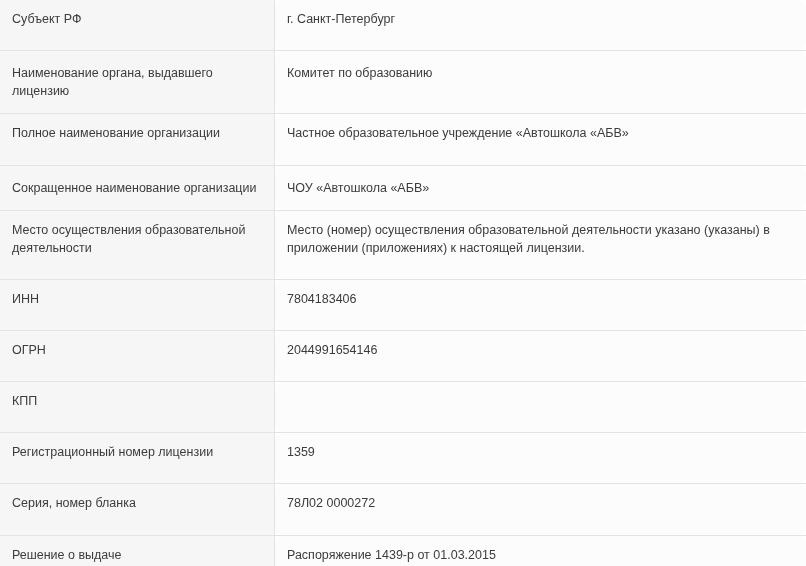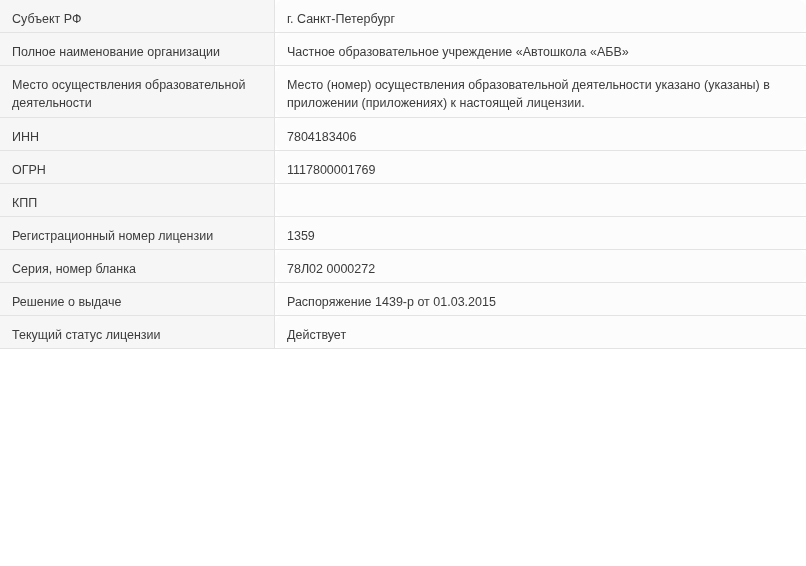--- a/index.html
+++ b/index.html
@@ -23,21 +23,21 @@
   }
   table.license-table {
     width: 806px;
     border-collapse: collapse;
     table-layout: fixed;
   }
   table.license-table tr {
     border-bottom: 1px solid #e3e3e3;
   }
   table.license-table td {
-    padding: 10px 12px 4px 12px;
+    padding: 10px 12px 22px 12px;
     vertical-align: top;
     line-height: 1.45;
     border-right: 1px solid #e3e3e3;
   }
   table.license-table td.value {
     border-right: none;
   }
   td.label {
     width: 250px;
     background: #f6f6f6;
@@ -60,41 +60,49 @@
 <div class="page">
 
   <table class="license-table">
     <tbody>
 
       <tr>
         <td class="label">Субъект РФ</td>
         <td class="value">г. Санкт-Петербург</td>
       </tr>
 
+      <tr class="tall">
+        <td class="label">Наименование органа, выдавшего лицензию</td>
+        <td class="value">Комитет по образованию</td>
+      </tr>
 
       <tr>
         <td class="label">Полное наименование организации</td>
         <td class="value">Частное образовательное учреждение «Автошкола «АБВ»</td>
       </tr>
 
+      <tr class="tall">
+        <td class="label">Сокращенное наименование организации</td>
+        <td class="value">ЧОУ «Автошкола «АБВ»</td>
+      </tr>
 
 
       <tr>
         <td class="label">Место осуществления образовательной деятельности</td>
         <td class="value">Место (номер) осуществления образовательной деятельности указано (указаны) в приложении (приложениях) к настоящей лицензии.</td>
       </tr>
 
       <tr>
         <td class="label">ИНН</td>
         <td class="value">7804183406</td>
       </tr>
 
       <tr>
         <td class="label">ОГРН</td>
-        <td class="value">1117800001769</td>
+        <td class="value">2044991654146</td>
       </tr>
 
       <tr>
         <td class="label">КПП</td>
         <td class="value"></td>
       </tr>
 
       <tr>
         <td class="label">Регистрационный номер лицензии</td>
         <td class="value">1359</td>

